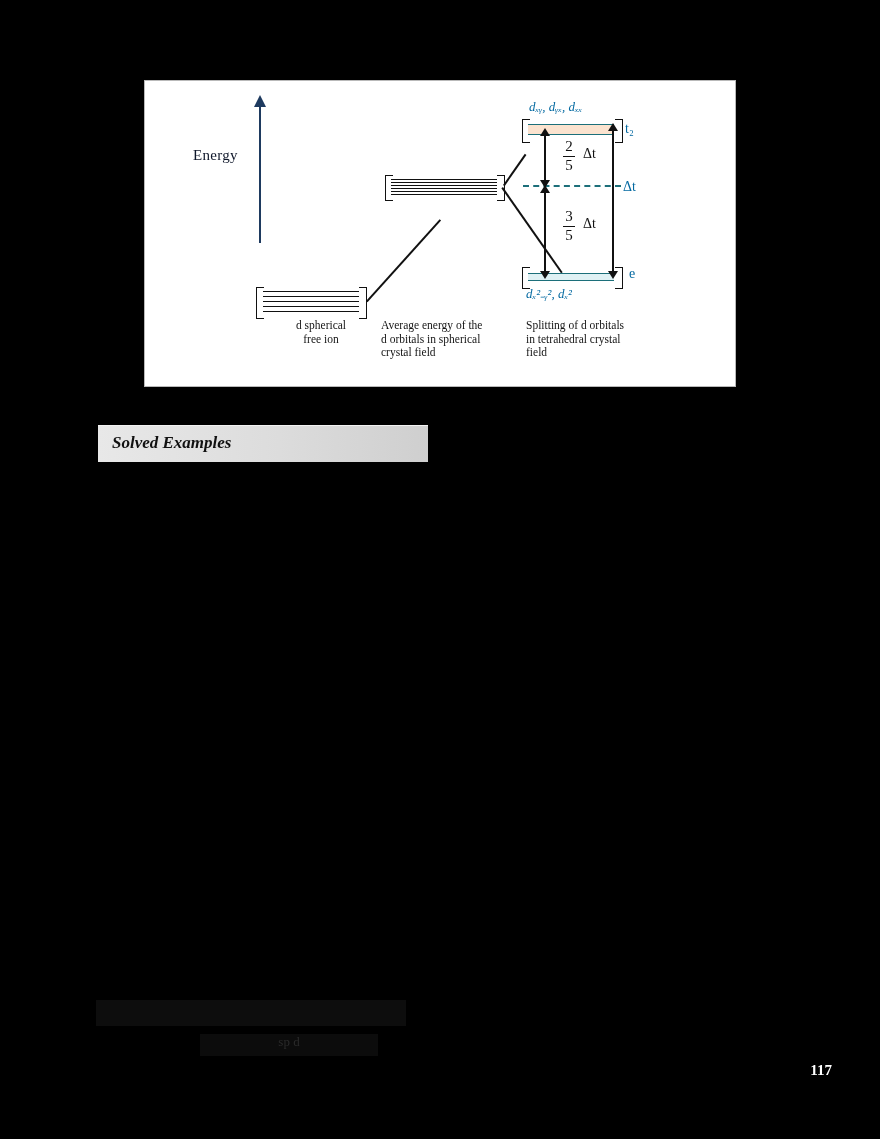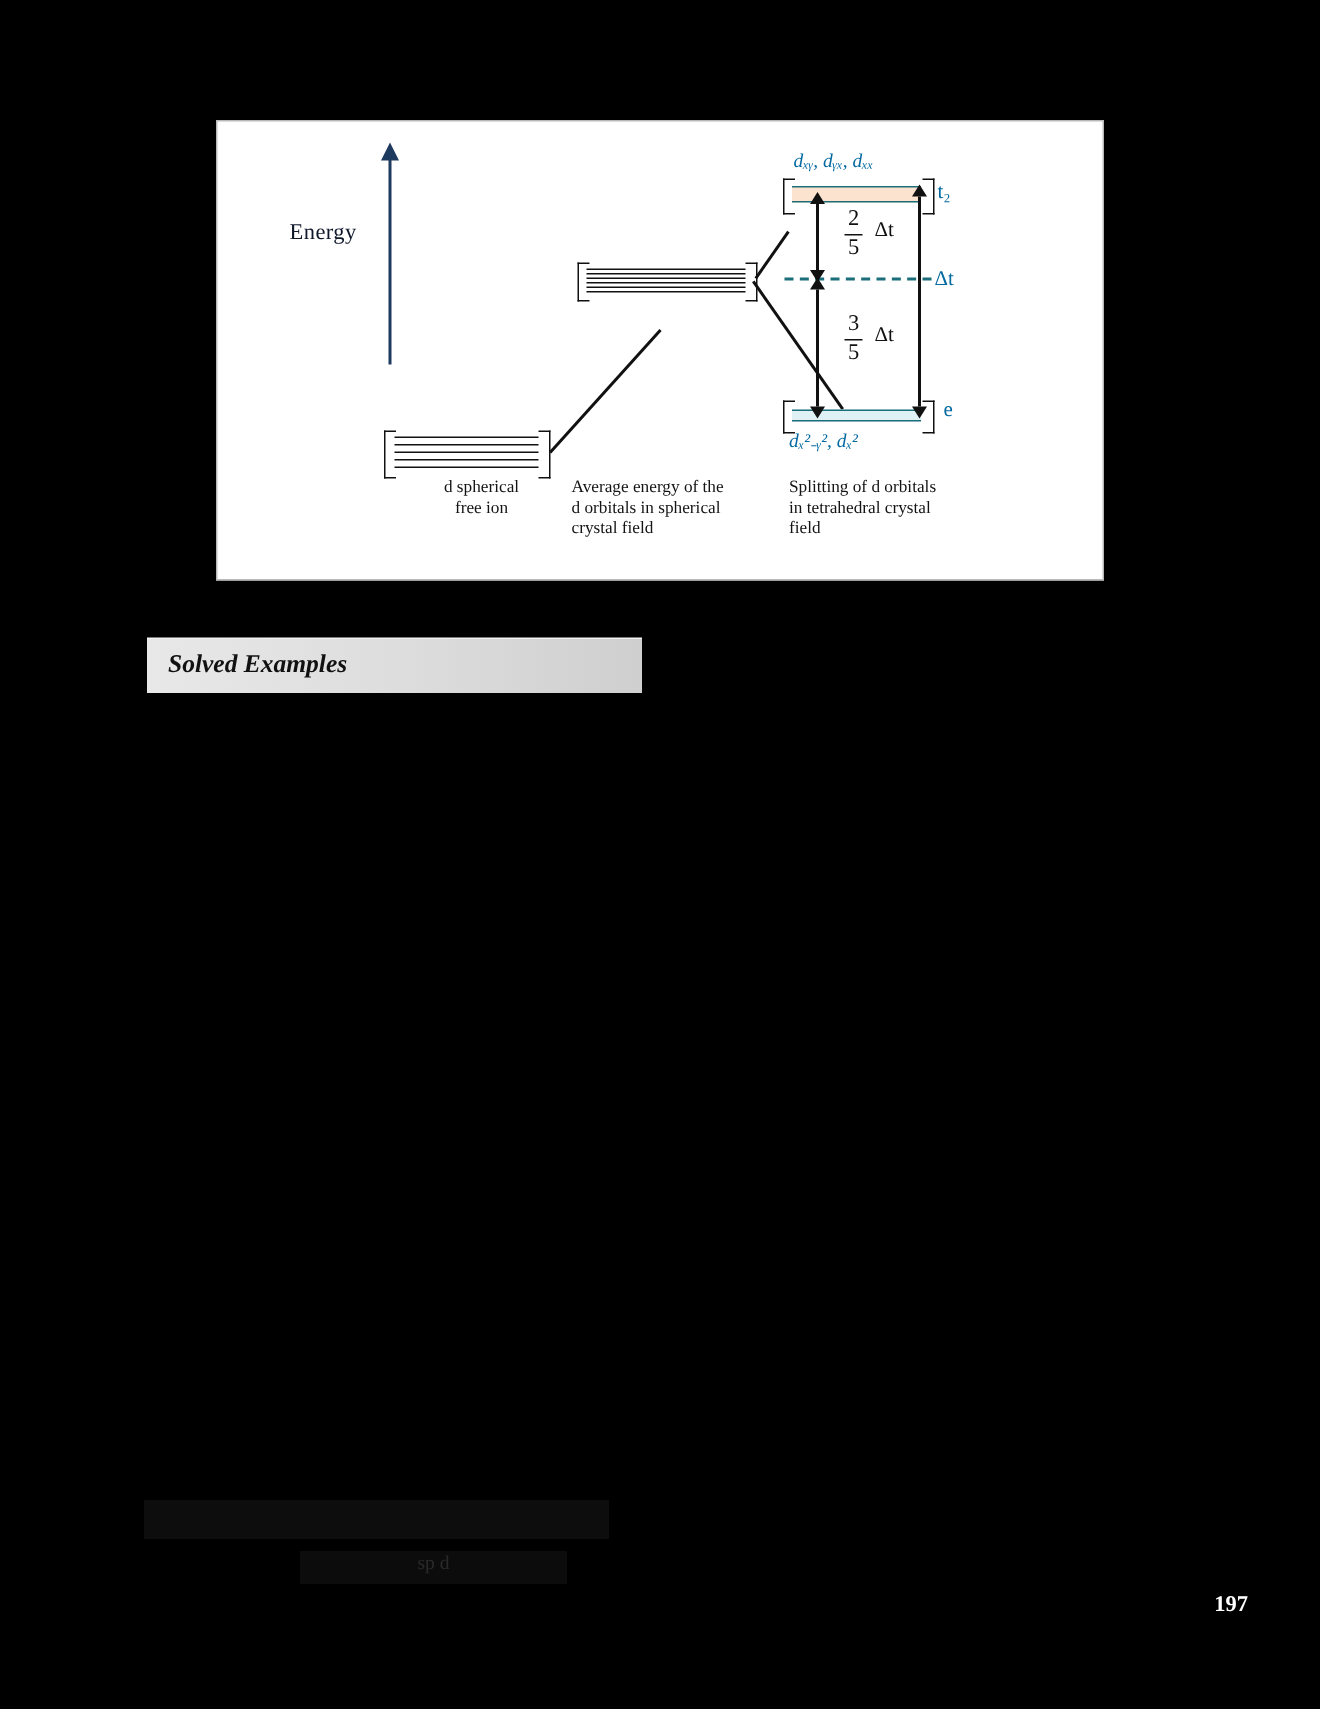--- a/index.html
+++ b/index.html
@@ -336,13 +336,13 @@
   </div>
 </div>
 
 <div id="solved-bar">
   <div id="solved-title">Solved Examples</div>
 </div>
 
 <div id="artifact-block"></div>
 <div id="artifact-line2">sp d</div>
 
-<div id="page-number">197</div>
+<div id="page-number">117</div>
 
 </body></html>

